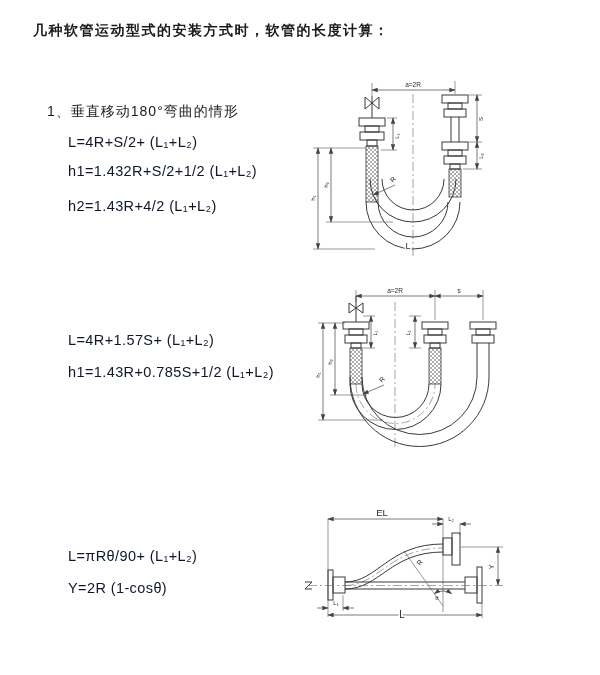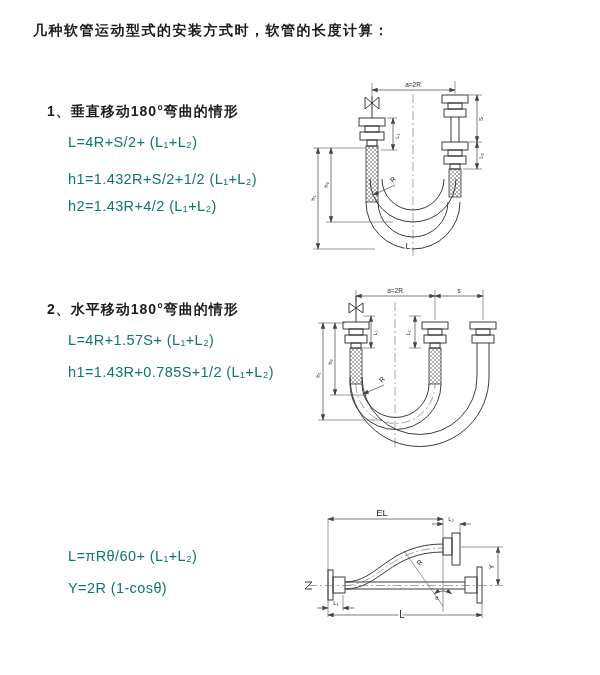--- a/index.html
+++ b/index.html
@@ -1,45 +1,44 @@
 <!DOCTYPE html>
 <html><head>
 <meta charset="utf-8">
 <style>
   html,body{margin:0;padding:0;background:#ffffff;}
   .page{position:relative;width:548px;height:675px;background:#ffffff;overflow:hidden;
         font-family:"Liberation Sans","DejaVu Sans",sans-serif;color:#1c1c1c;}
   .title{position:absolute;left:33px;top:22px;font-size:14px;font-weight:bold;letter-spacing:1.5px;}
-  .heading{position:absolute;left:47px;font-size:14px;font-weight:bold;letter-spacing:1px;}
-  .formula{position:absolute;left:68px;font-size:14.5px;font-weight:500;letter-spacing:.4px;color:#0f766e;}
+  .heading{position:absolute;left:47px;font-size:14px;font-weight:normal;letter-spacing:1px;}
+  .formula{position:absolute;left:68px;font-size:14.5px;font-weight:500;letter-spacing:.4px;color:#0f172a;}
   svg{position:absolute;}
   svg text{font-family:"Liberation Sans","DejaVu Sans",sans-serif;fill:#2b2b2b;}
   .dim{stroke:#444;stroke-width:.7;fill:none;}
   .thin{stroke:#555;stroke-width:.6;fill:none;}
   .draw{stroke:#3a3a3a;stroke-width:1;fill:none;}
   .cl{stroke:#666;stroke-width:.6;fill:none;stroke-dasharray:9 3 2 3;}
   .hatchbox{stroke:#3a3a3a;stroke-width:.8;}
 </style>
 </head>
 <body>
 
 <div class="page">
 
   <div class="title">几种软管运动型式的安装方式时，软管的长度计算：</div>
 
   <div class="heading" style="top:103px">1、垂直移动180°弯曲的情形</div>
   <div class="formula" style="top:134px">L=4R+S/2+ (L₁+L₂)</div>
-  <div class="formula" style="top:171px">h1=1.432R+S/2+1/2 (L₁+L₂)</div>
+  <div class="formula" style="top:163px">h1=1.432R+S/2+1/2 (L₁+L₂)</div>
   <div class="formula" style="top:198px">h2=1.43R+4/2 (L₁+L₂)</div>
 
-  <div class="heading" style="top:301px">2、水平移动180°弯曲的情形</div>
   <div class="formula" style="top:332px">L=4R+1.57S+ (L₁+L₂)</div>
   <div class="formula" style="top:364px">h1=1.43R+0.785S+1/2 (L₁+L₂)</div>
 
-  <div class="formula" style="top:548px">L=πRθ/60+ (L₁+L₂)</div>
+  <div class="formula" style="top:548px">L=πRθ/90+ (L₁+L₂)</div>
   <div class="formula" style="top:580px">Y=2R (1-cosθ)</div>
 
   <svg style="left:305px;top:72px" width="285" height="190" viewBox="0 0 285 190">
     <defs>
       <marker id="arr1" viewBox="0 0 10 10" refX="9" refY="5" markerWidth="9" markerHeight="9" orient="auto-start-reverse">
         <path d="M0,1.5 L10,5 L0,8.5 z" fill="#444"></path>
       </marker>
       <pattern id="hatch1" width="4" height="4" patternUnits="userSpaceOnUse">
         <line x1="0" y1="0" x2="4" y2="4" stroke="#777" stroke-width=".6"></line>
         <line x1="4" y1="0" x2="0" y2="4" stroke="#777" stroke-width=".6"></line>

